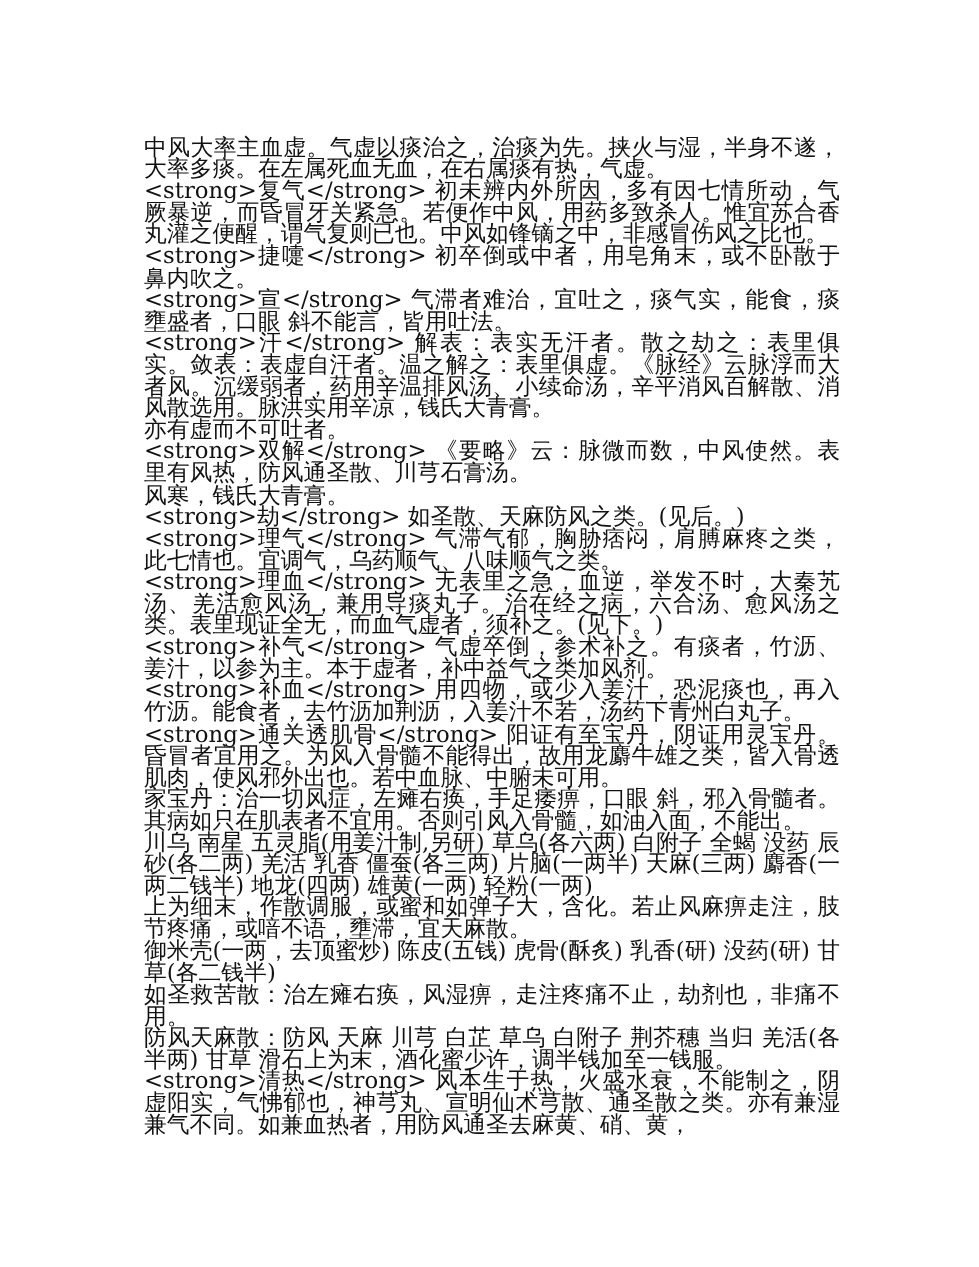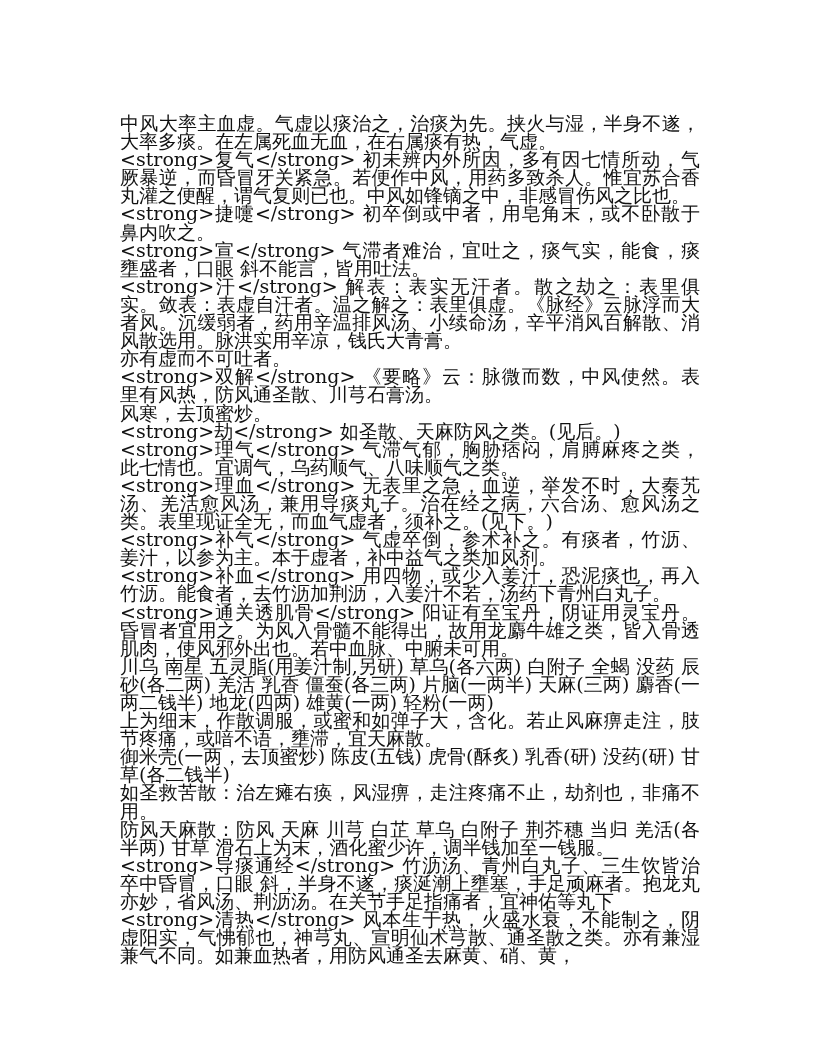--- a/index.html
+++ b/index.html
@@ -21,27 +21,27 @@
 <body>
 
 <div class="page">
   <p class="para">中风大率主血虚。气虚以痰治之，治痰为先。挟火与湿，半身不遂，大率多痰。在左属死血无血，在右属痰有热，气虚。</p>
   <p class="para">&lt;strong&gt;复气&lt;/strong&gt; 初未辨内外所因，多有因七情所动，气厥暴逆，而昏冒牙关紧急。若便作中风，用药多致杀人。惟宜苏合香丸灌之便醒，谓气复则已也。中风如锋镝之中，非感冒伤风之比也。</p>
   <p class="para">&lt;strong&gt;捷嚏&lt;/strong&gt; 初卒倒或中者，用皂角末，或不卧散于鼻内吹之。</p>
   <p class="para">&lt;strong&gt;宣&lt;/strong&gt; 气滞者难治，宜吐之，痰气实，能食，痰壅盛者，口眼 斜不能言，皆用吐法。</p>
   <p class="para">&lt;strong&gt;汗&lt;/strong&gt; 解表：表实无汗者。散之劫之：表里俱实。敛表：表虚自汗者。温之解之：表里俱虚。《脉经》云脉浮而大者风。沉缓弱者，药用辛温排风汤、小续命汤，辛平消风百解散、消风散选用。脉洪实用辛凉，钱氏大青膏。</p>
   <p class="para">亦有虚而不可吐者。</p>
   <p class="para">&lt;strong&gt;双解&lt;/strong&gt; 《要略》云：脉微而数，中风使然。表里有风热，防风通圣散、川芎石膏汤。</p>
-  <p class="para">风寒，去顶蜜炒。</p>
+  <p class="para">风寒，钱氏大青膏。</p>
   <p class="para">&lt;strong&gt;劫&lt;/strong&gt; 如圣散、天麻防风之类。(见后。)</p>
   <p class="para">&lt;strong&gt;理气&lt;/strong&gt; 气滞气郁，胸胁痞闷，肩膊麻疼之类，此七情也。宜调气，乌药顺气、八味顺气之类。</p>
   <p class="para">&lt;strong&gt;理血&lt;/strong&gt; 无表里之急，血逆，举发不时，大秦艽汤、羌活愈风汤，兼用导痰丸子。治在经之病，六合汤、愈风汤之类。表里现证全无，而血气虚者，须补之。(见下。)</p>
   <p class="para">&lt;strong&gt;补气&lt;/strong&gt; 气虚卒倒，参术补之。有痰者，竹沥、姜汁，以参为主。本于虚者，补中益气之类加风剂。</p>
   <p class="para">&lt;strong&gt;补血&lt;/strong&gt; 用四物，或少入姜汁，恐泥痰也，再入竹沥。能食者，去竹沥加荆沥，入姜汁不若，汤药下青州白丸子。</p>
   <p class="para">&lt;strong&gt;通关透肌骨&lt;/strong&gt; 阳证有至宝丹，阴证用灵宝丹。昏冒者宜用之。为风入骨髓不能得出，故用龙麝牛雄之类，皆入骨透肌肉，使风邪外出也。若中血脉、中腑未可用。</p>
+  <p class="para">家宝丹：治一切风症，左瘫右痪，手足痿痹，口眼 斜，邪入骨髓者。其病如只在肌表者不宜用。否则引风入骨髓，如油入面，不能出。</p>
   <p class="para">川乌 南星 五灵脂(用姜汁制,另研) 草乌(各六两) 白附子 全蝎 没药 辰砂(各二两) 羌活 乳香 僵蚕(各三两) 片脑(一两半) 天麻(三两) 麝香(一两二钱半) 地龙(四两) 雄黄(一两) 轻粉(一两)</p>
   <p class="para">上为细末，作散调服，或蜜和如弹子大，含化。若止风麻痹走注，肢节疼痛，或喑不语，壅滞，宜天麻散。</p>
   <p class="para">御米壳(一两，去顶蜜炒) 陈皮(五钱) 虎骨(酥炙) 乳香(研) 没药(研) 甘草(各二钱半)</p>
   <p class="para">如圣救苦散：治左瘫右痪，风湿痹，走注疼痛不止，劫剂也，非痛不用。</p>
   <p class="para">防风天麻散：防风 天麻 川芎 白芷 草乌 白附子 荆芥穗 当归 羌活(各半两) 甘草 滑石上为末，酒化蜜少许，调半钱加至一钱服。</p>
-  <p class="para">&lt;strong&gt;导痰通经&lt;/strong&gt; 竹沥汤、青州白丸子、三生饮皆治卒中昏冒，口眼 斜，半身不遂，痰涎潮上壅塞，手足顽麻者。抱龙丸亦妙，省风汤、荆沥汤。在关节手足指痛者，宜神佑等丸下</p>
   <p class="para">&lt;strong&gt;清热&lt;/strong&gt; 风本生于热，火盛水衰，不能制之，阴虚阳实，气怫郁也，神芎丸、宣明仙术芎散、通圣散之类。亦有兼湿兼气不同。如兼血热者，用防风通圣去麻黄、硝、黄，</p>
 </div>
 
 </body></html>

